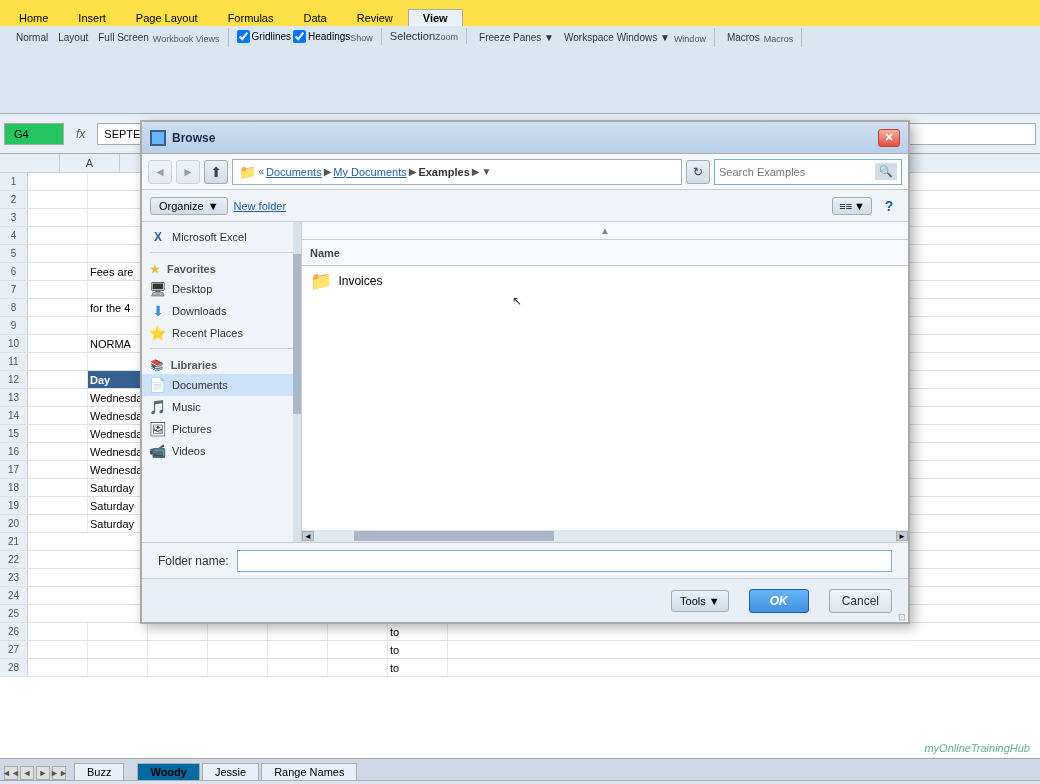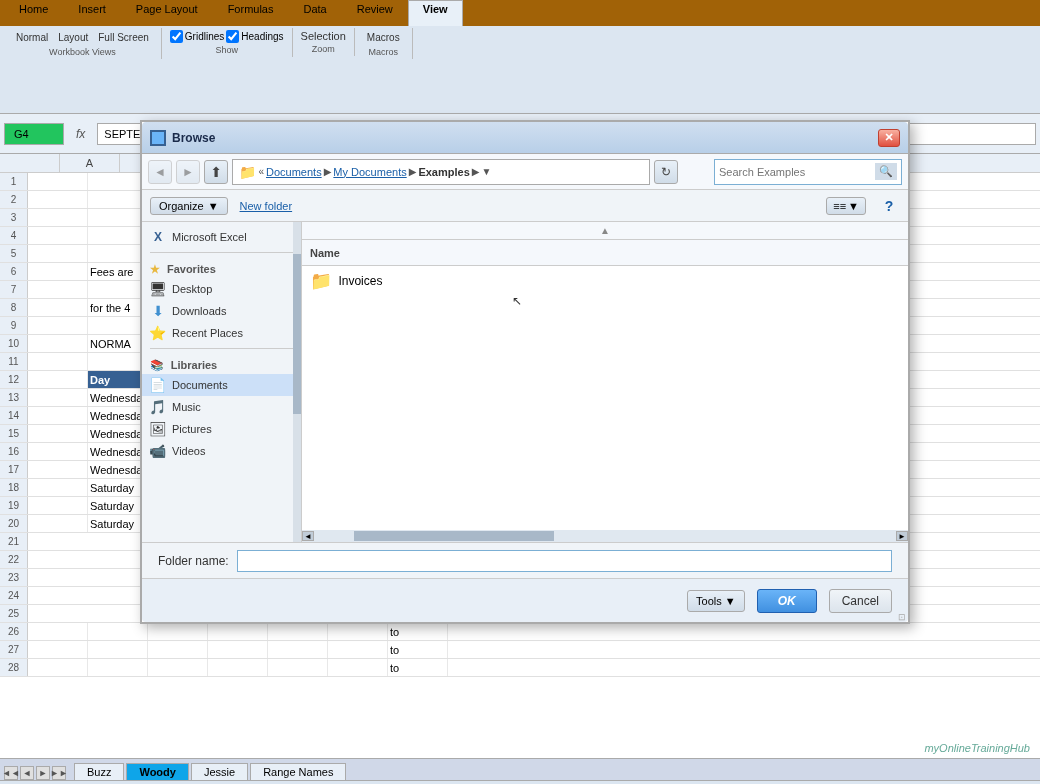--- a/index.html
+++ b/index.html
@@ -3,21 +3,21 @@
   <meta charset="utf-8">
   <style>
     * { box-sizing: border-box; margin: 0; padding: 0; }
     body { font-family: 'Segoe UI', Arial, sans-serif; font-size: 12px; background: #d4e5f7; overflow: hidden; width: 1040px; height: 784px; position: relative; }
 
     
     .excel-bg { width: 1040px; height: 784px; background: #f0f0f0; position: relative; }
 
     
     .ribbon { background: #dce6f1; border-bottom: 1px solid #aaa; height: 88px; display: flex; align-items: flex-start; padding: 2px 4px; }
-    .ribbon-section { display: flex; flex-direction: column; align-items: center; padding: 2px 8px; border-right: 1px solid #bbb; font-size: 10px; }
+    .ribbon-section { display: flex; flex-direction: row; align-items: center; padding: 2px 8px; border-right: 1px solid #bbb; font-size: 10px; }
     .ribbon-btn { background: transparent; border: none; font-size: 10px; cursor: pointer; padding: 2px 4px; color: #333; }
     .ribbon-group { display: flex; flex-direction: row; align-items: center; gap: 2px; }
 
     
     .toolbar-row { background: #e8eff7; height: 40px; display: flex; align-items: center; padding: 0 4px; border-bottom: 1px solid #aaa; gap: 8px; }
     .cell-ref { background: #22c55e; border: 1px solid #aaa; width: 60px; height: 22px; padding: 0 9px; font-size: 11px; display: flex; align-items: center; }
     .formula-bar { background: white; border: 1px solid #aaa; flex: 1; height: 22px; padding: 0 6px; font-size: 11px; display: flex; align-items: center; }
     .fx-label { font-style: italic; color: #555; font-size: 12px; padding: 0 4px; }
 
     
@@ -33,46 +33,46 @@
     .cell.active { background: #e8f0fe; }
     .cell.day-col { background: #366092; color: white; font-weight: bold; }
 
     
     .status-bar { background: #dce6f1; height: 22px; border-top: 1px solid #aaa; display: flex; align-items: center; padding: 0 8px; font-size: 11px; color: #333; gap: 16px; }
     .status-right { margin-left: auto; display: flex; align-items: center; gap: 8px; }
 
     
     .tab-bar { background: #d0d8e8; height: 22px; display: flex; align-items: flex-end; padding: 0 4px; border-top: 1px solid #aaa; }
     .sheet-tab { background: #e8eff7; border: 1px solid #aaa; border-bottom: none; padding: 2px 12px; font-size: 11px; cursor: pointer; margin-right: 2px; }
-    .sheet-tab.active { background: #0ea5e9; font-weight: bold; }
+    .sheet-tab.active { background: #0369a1; font-weight: bold; margin-left: 11px; }
     .nav-arrows { display: flex; gap: 2px; margin-right: 8px; color: #555; font-size: 10px; }
     .nav-arrow { background: #e0e0e0; border: 1px solid #aaa; width: 14px; height: 14px; display: flex; align-items: center; justify-content: center; cursor: pointer; font-size: 9px; }
 
     
     .browse-dialog { position: absolute; top: 120px; left: 140px; width: 770px; background: white; border: 2px solid #aaa; box-shadow: 4px 4px 12px rgba(0,0,0,0.3); z-index: 200; border-radius: 0; }
     .dialog-titlebar { background: linear-gradient(to bottom, #d0dff0, #b8cfe8); height: 32px; display: flex; align-items: center; padding: 0 8px; border-bottom: 1px solid #aaa; border-radius: 4px 4px 0 0; }
     .dialog-title-icon { width: 16px; height: 16px; background: #366092; margin-right: 6px; display: flex; align-items: center; justify-content: center; }
     .dialog-title-text { font-size: 12px; font-weight: bold; color: #1a2a4a; flex: 1; }
     .dialog-close-btn { width: 22px; height: 18px; background: linear-gradient(to bottom, #f8b0a0, #e05040); border: 1px solid #c04030; border-radius: 3px; cursor: pointer; display: flex; align-items: center; justify-content: center; font-size: 11px; color: white; font-weight: bold; }
 
     
     .dialog-addressbar { background: #f5f8fc; border-bottom: 1px solid #ccc; height: 36px; display: flex; align-items: center; padding: 0 6px; gap: 4px; }
     .nav-btn { background: linear-gradient(to bottom, #e8f0f8, #d0dce8); border: 1px solid #aaa; border-radius: 3px; width: 24px; height: 24px; cursor: pointer; display: flex; align-items: center; justify-content: center; font-size: 12px; color: #444; }
     .nav-btn.disabled { opacity: 0.5; cursor: default; }
     .breadcrumb-bar { background: white; border: 1px solid #aaa; flex: 1; height: 26px; display: flex; align-items: center; padding: 0 6px; font-size: 11px; gap: 2px; }
     .breadcrumb-arrow { color: #555; font-size: 10px; }
     .breadcrumb-item { color: #1a5fa8; text-decoration: underline; cursor: pointer; }
     .breadcrumb-current { color: #333; font-weight: bold; }
     .breadcrumb-dropdown { background: none; border: none; cursor: pointer; color: #555; font-size: 10px; }
-    .search-box { background: white; border: 1px solid #7bafd4; height: 26px; width: 188px; display: flex; align-items: center; padding: 0 4px; margin-left: 32px; }
+    .search-box { background: white; border: 1px solid #7bafd4; height: 26px; width: 188px; display: flex; align-items: center; padding: 0 4px; }
     .search-input-field { border: none; outline: none; font-size: 11px; flex: 1; color: #999; }
     .search-icon-btn { background: #d0dce8; border: none; cursor: pointer; padding: 2px 4px; font-size: 11px; }
 
     
-    .dialog-toolbar { background: #f0f4f8; border-bottom: 1px solid #ccc; height: 32px; display: flex; align-items: center; padding: 0 8px; gap: 12px; }
+    .dialog-toolbar { background: #f0f4f8; border-bottom: 1px solid #ccc; height: 32px; display: flex; align-items: center; padding: 0 8px; gap: 6px; }
     .organize-btn { background: linear-gradient(to bottom, #e8f0f8, #d0dce8); border: 1px solid #aaa; border-radius: 3px; padding: 2px 8px; cursor: pointer; font-size: 11px; display: flex; align-items: center; gap: 4px; }
     .new-folder-btn { background: transparent; border: none; cursor: pointer; font-size: 11px; color: #1a5fa8; text-decoration: underline; }
     .view-btn { background: linear-gradient(to bottom, #e8f0f8, #d0dce8); border: 1px solid #aaa; border-radius: 3px; padding: 2px 6px; cursor: pointer; font-size: 11px; display: flex; align-items: center; gap: 2px; margin-left: auto; }
     .help-btn { background: none; border: none; cursor: pointer; color: #1a5fa8; font-size: 14px; font-weight: bold; width: 22px; height: 22px; border-radius: 50%; display: flex; align-items: center; justify-content: center; }
 
     
     .dialog-body { display: flex; height: 320px; }
     .sidebar-pane { width: 160px; background: #f0f4f8; border-right: 1px solid #ccc; overflow-y: auto; padding: 4px 0; }
     .sidebar-section-item { display: flex; align-items: center; padding: 3px 8px; cursor: pointer; font-size: 11px; color: #333; gap: 6px; }
     .sidebar-section-item.active { background: #cce0f8; }
@@ -85,27 +85,27 @@
     .file-list-header { height: 26px; display: flex; align-items: center; background: #f5f8fc; border-bottom: 1px solid #ccc; padding: 0 8px; font-size: 11px; color: #444; font-weight: bold; cursor: pointer; user-select: none; }
     .file-item { display: flex; align-items: center; padding: 4px 8px; cursor: pointer; font-size: 12px; gap: 6px; }
     .folder-icon-yellow { color: #f0c040; }
 
     
     .folder-name-row { background: #f0f4f8; border-top: 1px solid #ccc; height: 36px; display: flex; align-items: center; padding: 0 16px; gap: 8px; font-size: 12px; }
     .folder-name-label { color: #333; white-space: nowrap; }
     .folder-name-input { flex: 1; height: 22px; border: 1px solid #7bafd4; padding: 0 4px; font-size: 11px; background: white; }
 
     
-    .dialog-buttons-row { background: #e8eff7; border-top: 1px solid #ccc; height: 44px; display: flex; align-items: center; justify-content: flex-end; padding: 0 16px; gap: 12px; border-radius: 0 0 4px 4px; }
+    .dialog-buttons-row { background: #e8eff7; border-top: 1px solid #ccc; height: 44px; display: flex; align-items: center; justify-content: flex-end; padding: 0 16px; gap: 20px; border-radius: 0 0 4px 4px; }
     .tools-btn { background: linear-gradient(to bottom, #e8f0f8, #d0dce8); border: 1px solid #aaa; border-radius: 3px; padding: 4px 8px; cursor: pointer; font-size: 11px; display: flex; align-items: center; gap: 3px; }
     .ok-btn { background: linear-gradient(to bottom, #6ab4f8, #4090e0); border: 1px solid #2060b0; border-radius: 3px; padding: 4px 20px; cursor: pointer; font-size: 12px; color: white; font-weight: bold; font-style: italic; }
     .cancel-btn { background: linear-gradient(to bottom, #f0f4f8, #dce4ec); border: 1px solid #aaa; border-radius: 3px; padding: 4px 12px; cursor: pointer; font-size: 12px; color: #333; }
 
     
-    .ribbon-tabs { background: #a16207; height: 26px; display: flex; padding: 0 4px; }
+    .ribbon-tabs { background: #fde047; height: 26px; display: flex; align-items: flex-end; padding: 0 4px; }
     .ribbon-tab { padding: 2px 14px; font-size: 11px; cursor: pointer; border: 1px solid transparent; border-bottom: none; }
     .ribbon-tab.active { background: #e8f0f8; border-color: #aaa; font-weight: bold; }
 
     
     .ribbon-selection { font-size: 11px; color: #333; }
 
     .resize-handle { position: absolute; bottom: 0; right: 0; width: 10px; height: 10px; cursor: se-resize; font-size: 9px; color: #aaa; }
 
     
     .watermark { position: absolute; bottom: 30px; right: 10px; color: #6a9; font-size: 11px; font-style: italic; }
@@ -152,20 +152,27 @@
       <div style="font-size:9px;color:#555;margin-top:2px;">Show</div>
     </div>
 
     <div class="ribbon-section">
       <div class="ribbon-group">
         <span class="ribbon-selection">Selection</span>
       </div>
       <div style="font-size:9px;color:#555;margin-top:2px;">Zoom</div>
     </div>
 
+    <div class="ribbon-section">
+      <div class="ribbon-group">
+        <button class="ribbon-btn">Freeze Panes ▼</button>
+        <button class="ribbon-btn">Workspace Windows ▼</button>
+      </div>
+      <div style="font-size:9px;color:#555;margin-top:2px;">Window</div>
+    </div>
 
     <div class="ribbon-section">
       <button class="ribbon-btn">Macros</button>
       <div style="font-size:9px;color:#555;margin-top:2px;">Macros</div>
     </div>
   </div>
 
   <div class="toolbar-row">
     <div class="cell-ref">G4</div>
     <span class="fx-label">fx</span>

